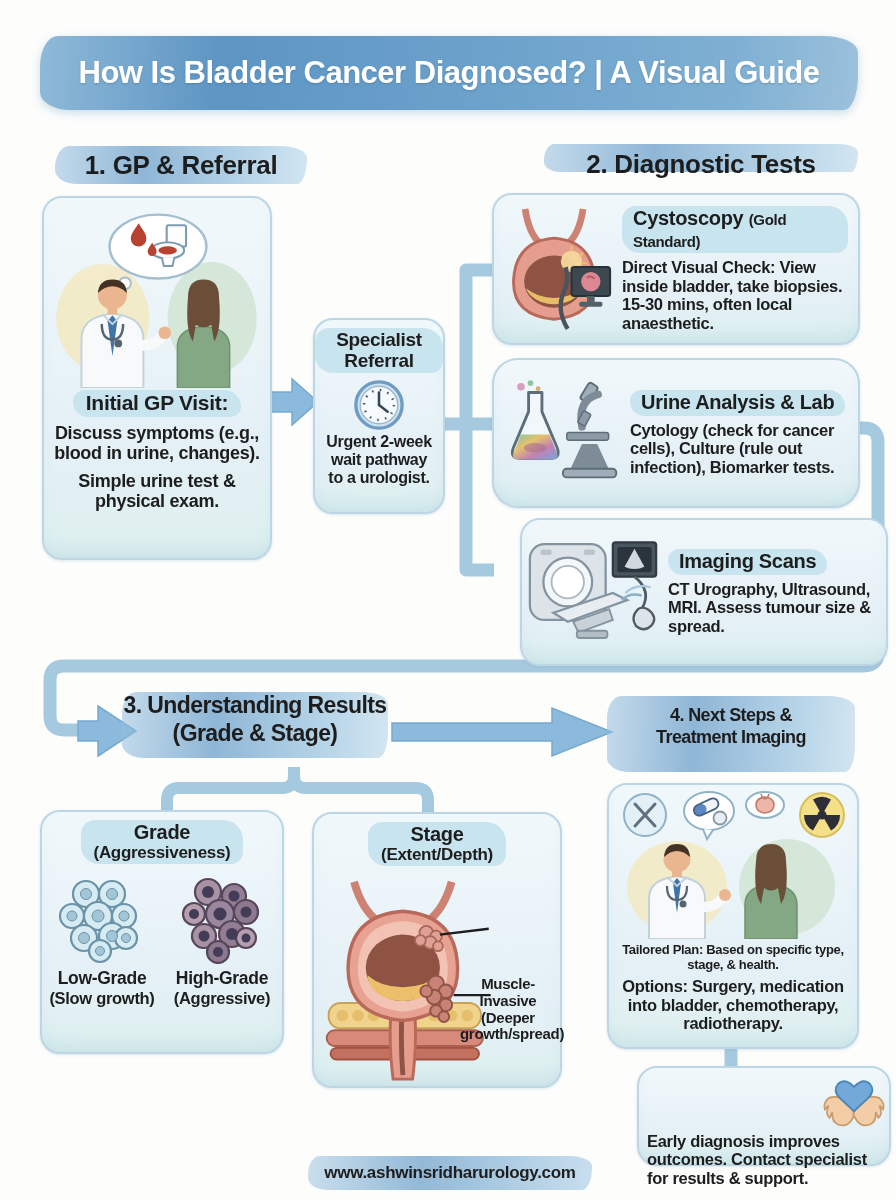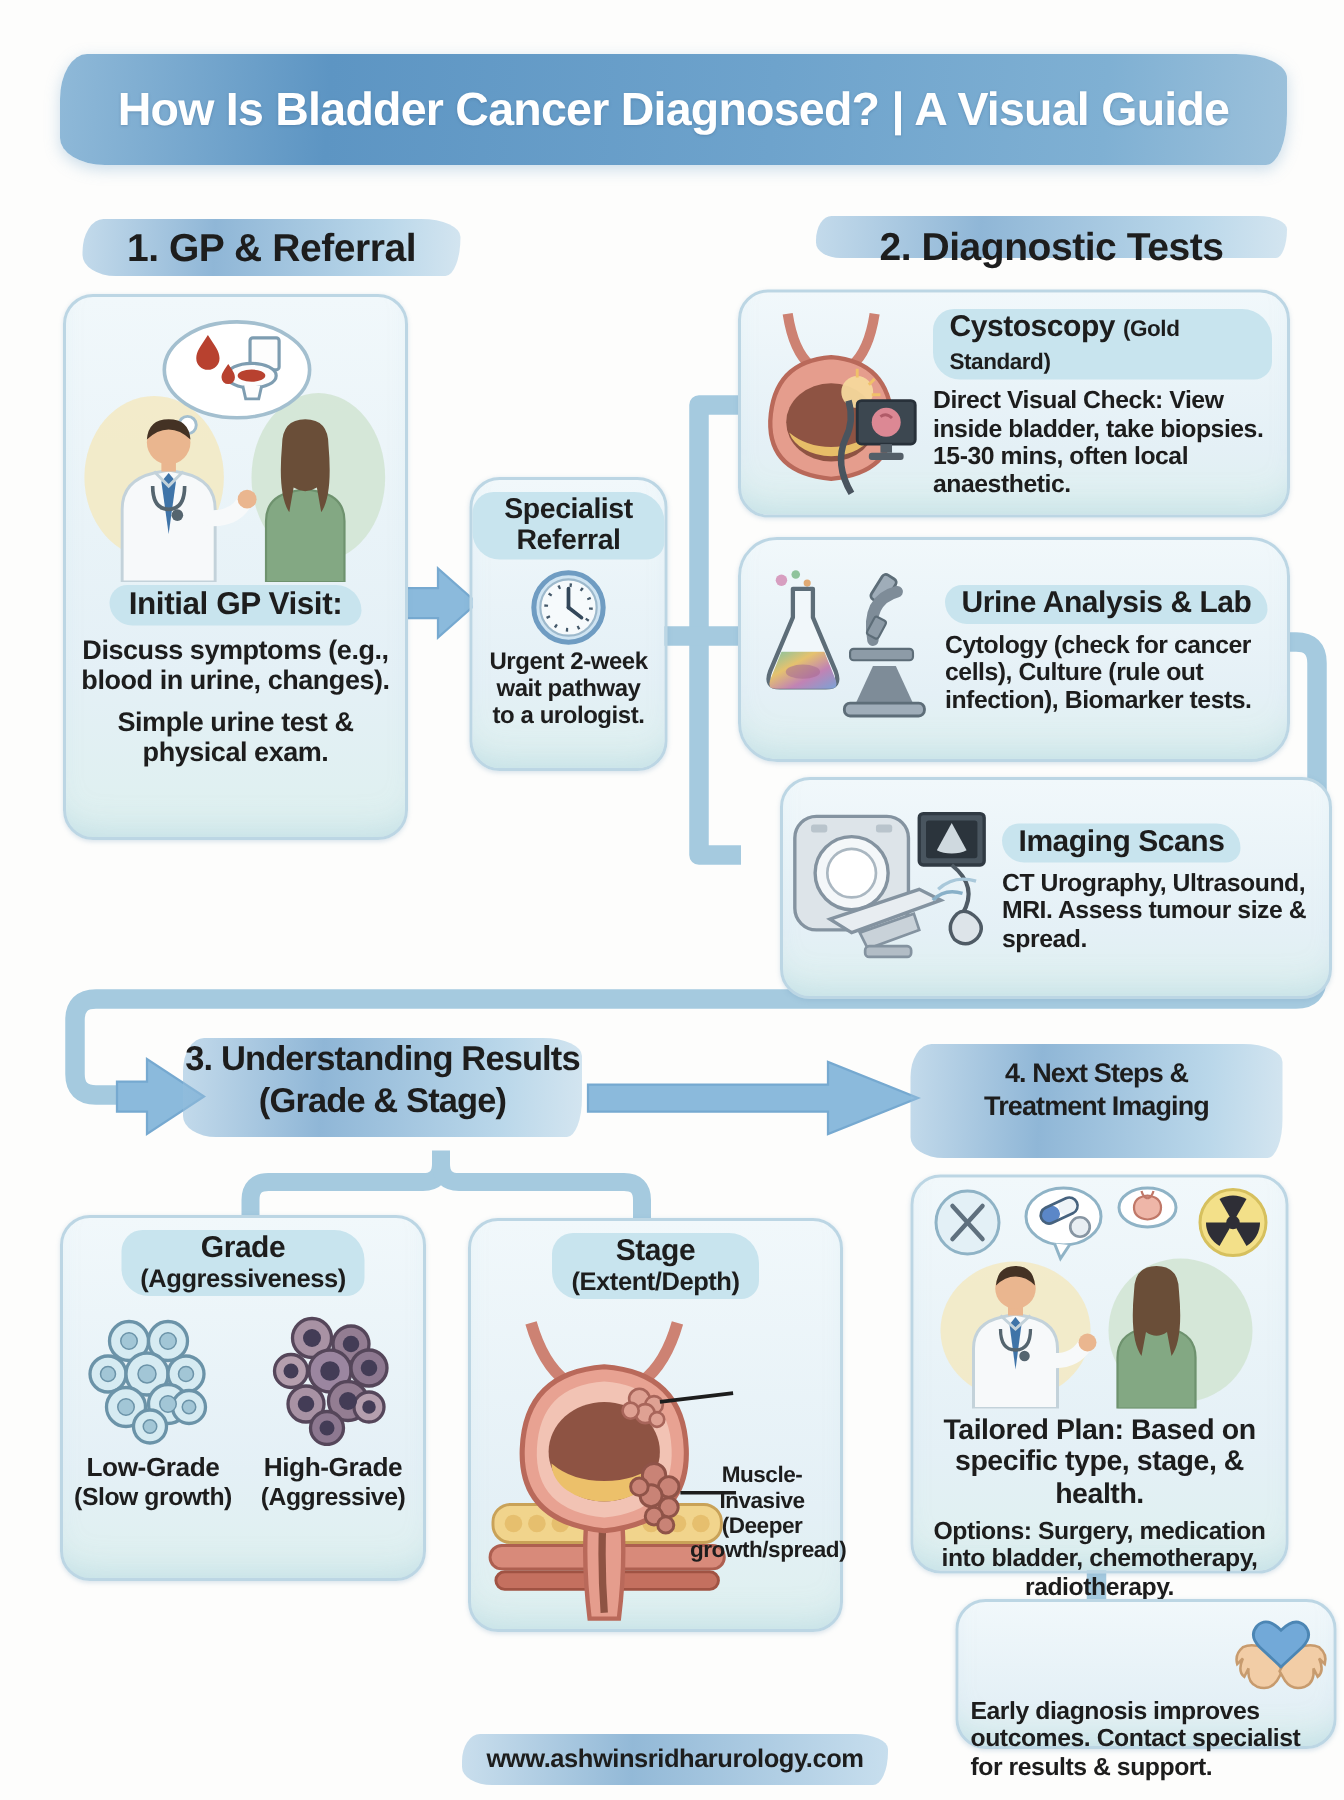--- a/index.html
+++ b/index.html
@@ -388,21 +388,21 @@
         <path d="M47,68 q1,-13 13,-13 q12,0 13,13 q-6,-6 -13,-6 q-7,0 -13,6 z" fill="#443224"></path>
         <path d="M84,118 q15,1 22,-10" fill="none" stroke="#f7f9fa" stroke-width="10" stroke-linecap="round"></path>
         <circle cx="108" cy="106" r="6" fill="#eab68f"></circle>
       </g>
       <g>
         <path d="M128,150 v-34 q0,-15 16,-19 l10,-2 10,2 q16,4 16,19 v34 z" fill="#83a883" stroke="#6e926e" stroke-width="1.5"></path>
         <circle cx="154" cy="75" r="13.5" fill="#eab68f"></circle>
         <path d="M139,72 q0,-17 15,-17 q15,0 15,17 q3,32 -5,43 l-3,-16 q-7,5 -14,0 l-3,16 q-8,-11 -5,-43 z" fill="#6a4e38"></path>
       </g>
     </svg>
-    <div class="bodytxt" style="font-size:19px;margin:4px 9px 0;">Tailored Plan: Based on specific type, stage, &amp; health.</div>
+    <div class="bodytxt" style="font-size:13px;margin:4px 9px 0;">Tailored Plan: Based on specific type, stage, &amp; health.</div>
     <div class="bodytxt" style="font-size:16.5px;margin:5px 9px 0;">Options: Surgery, medication into bladder, chemotherapy, radiotherapy.</div>
   </div>
 
   <div class="abs card" style="left:637px;top:1066px;width:250px;height:96px;display:flex;align-items:flex-end;flex-direction:column;">
     <svg viewBox="0 0 74 68" width="70" height="64" style="flex:none;margin-left:8px;">
       <path d="M10,32 q-6,5 -4,12 l4,-4 q-4,9 1,13 l3,-6 q-1,10 6,13 q9,3 14,-4 l4,-7 -7,-13 q-12,-8 -21,-4 z" fill="#f2cda6" stroke="#c79b6e" stroke-width="1.8"></path>
       <path d="M64,32 q6,5 4,12 l-4,-4 q4,9 -1,13 l-3,-6 q1,10 -6,13 q-9,3 -14,-4 l-4,-7 7,-13 q12,-8 21,-4 z" fill="#f2cda6" stroke="#c79b6e" stroke-width="1.8"></path>
       <path d="M37,46 L22,32 q-8,-8 -2,-15 q7,-7 17,3 q10,-10 17,-3 q6,7 -2,15 z" fill="#72a9d8" stroke="#4c86b4" stroke-width="2"></path>
     </svg>
     <div class="bodytxt" style="font-size:16.5px;padding:0 10px 0 8px;">Early diagnosis improves outcomes. Contact specialist for results &amp; support.</div>

